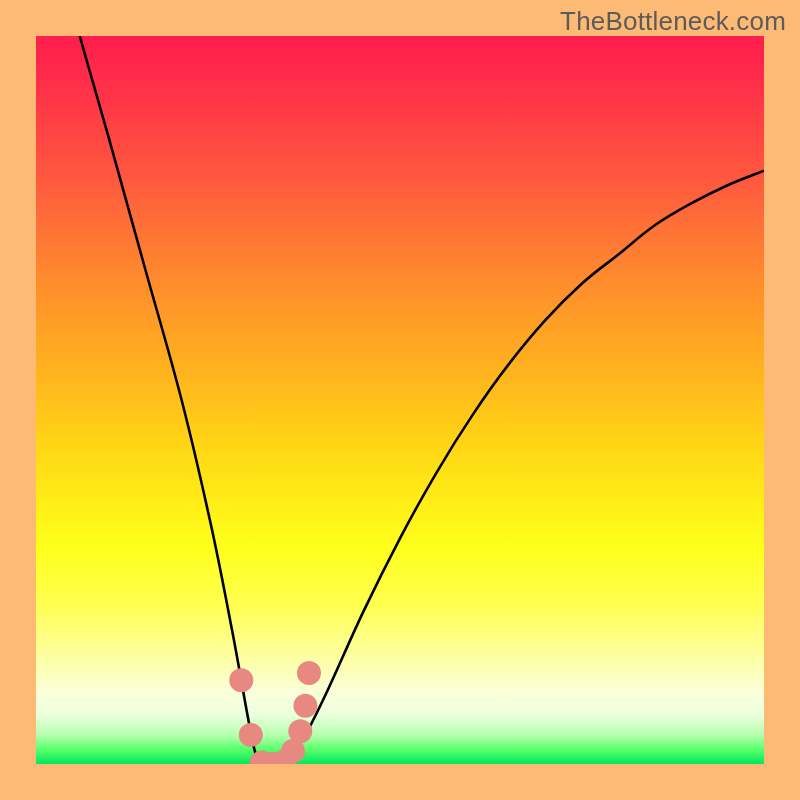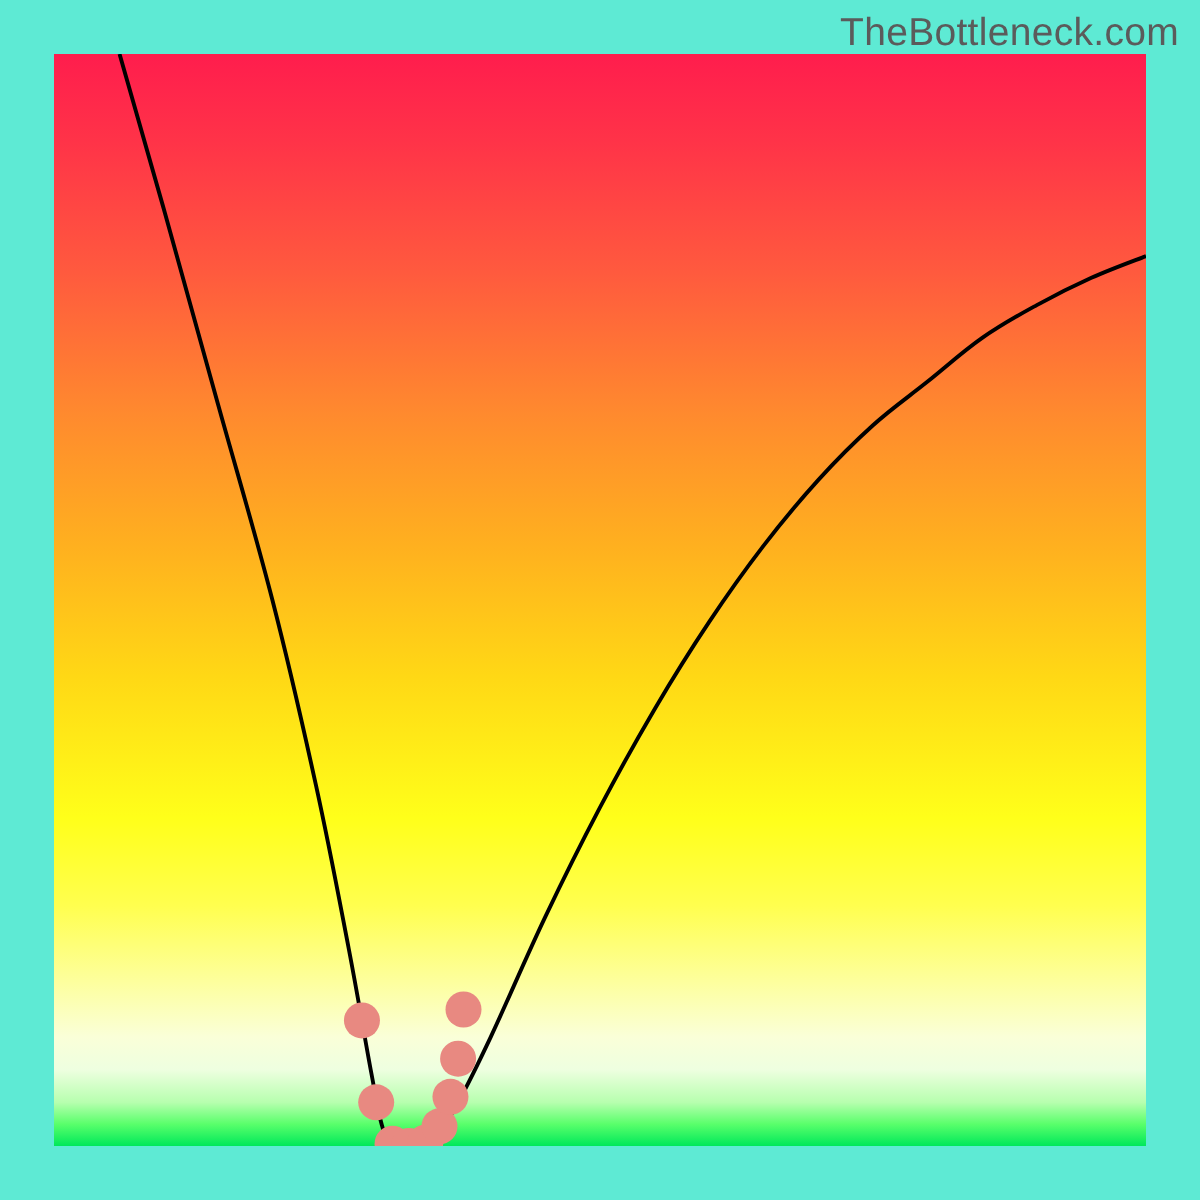--- a/index.html
+++ b/index.html
@@ -1,16 +1,16 @@
 <!DOCTYPE html>
 <html><head>
 <meta charset="utf-8">
 <style>
   html,body{margin:0;padding:0;width:800px;height:800px;background:#000;font-family:Arial,Helvetica,sans-serif}
-  .stage{position:relative;width:800px;height:800px;background:#5eead4}
+  .stage{position:relative;width:800px;height:800px;background:#fdba74}
   .plot{position:absolute;left:36px;top:36px;width:728px;height:728px;overflow:hidden}
   .grad{position:absolute;left:0;top:0;width:100%;height:100%;
     background:linear-gradient(to bottom,
       #ff1d4d 0%,
       #ff3348 8%,
       #ff5a3e 20%,
       #ff8a2e 33%,
       #ffb01f 45%,
       #ffd815 57%,
       #ffff1a 70%,

